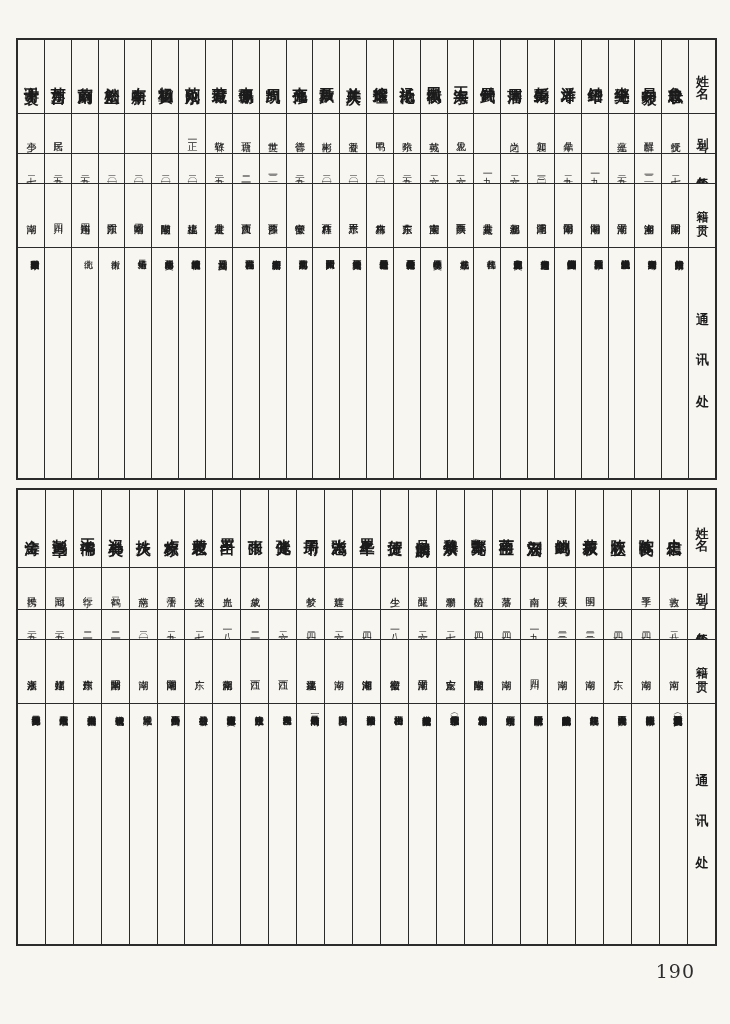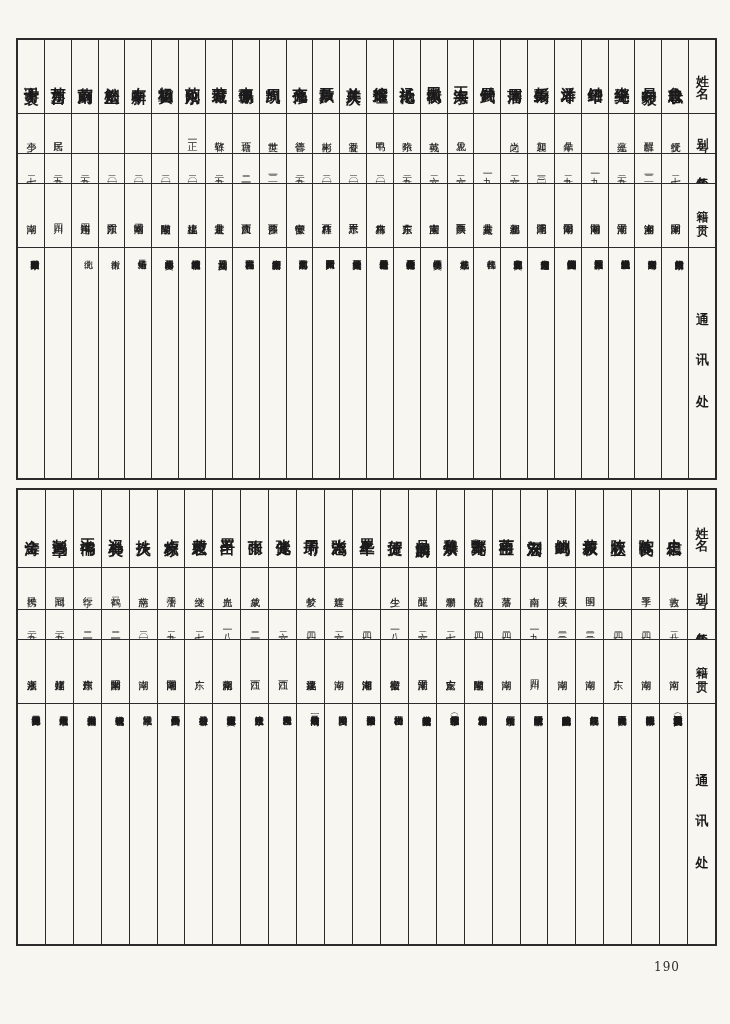--- a/index.html
+++ b/index.html
@@ -59,23 +59,23 @@
   .h-native { letter-spacing: 1.2em; font-size: 12px; }
   .h-addr   {
     flex: 1 1 auto; border-bottom: none;
     display: flex; align-items: center; justify-content: center;
     writing-mode: vertical-rl; text-orientation: upright;
     letter-spacing: 3.2em; font-size: 13px; font-weight: bold;
     overflow: hidden;
   }
 
   .page-num {
-    position: absolute; right: 50px; top: 960px;
+    position: absolute; right: 35px; top: 960px;
     font-family: "DejaVu Serif", serif;
-    font-size: 12px; color: #2d2d2d; letter-spacing: 1px;
+    font-size: 19px; color: #2d2d2d; letter-spacing: 1px;
   }
 </style>
 </head>
 <body>
 
 <div class="sheet">
   <section class="reg-table table-top">
   <div class="col header-col">
     <div class="cell c-name h-name">
           <span>姓名</span>

